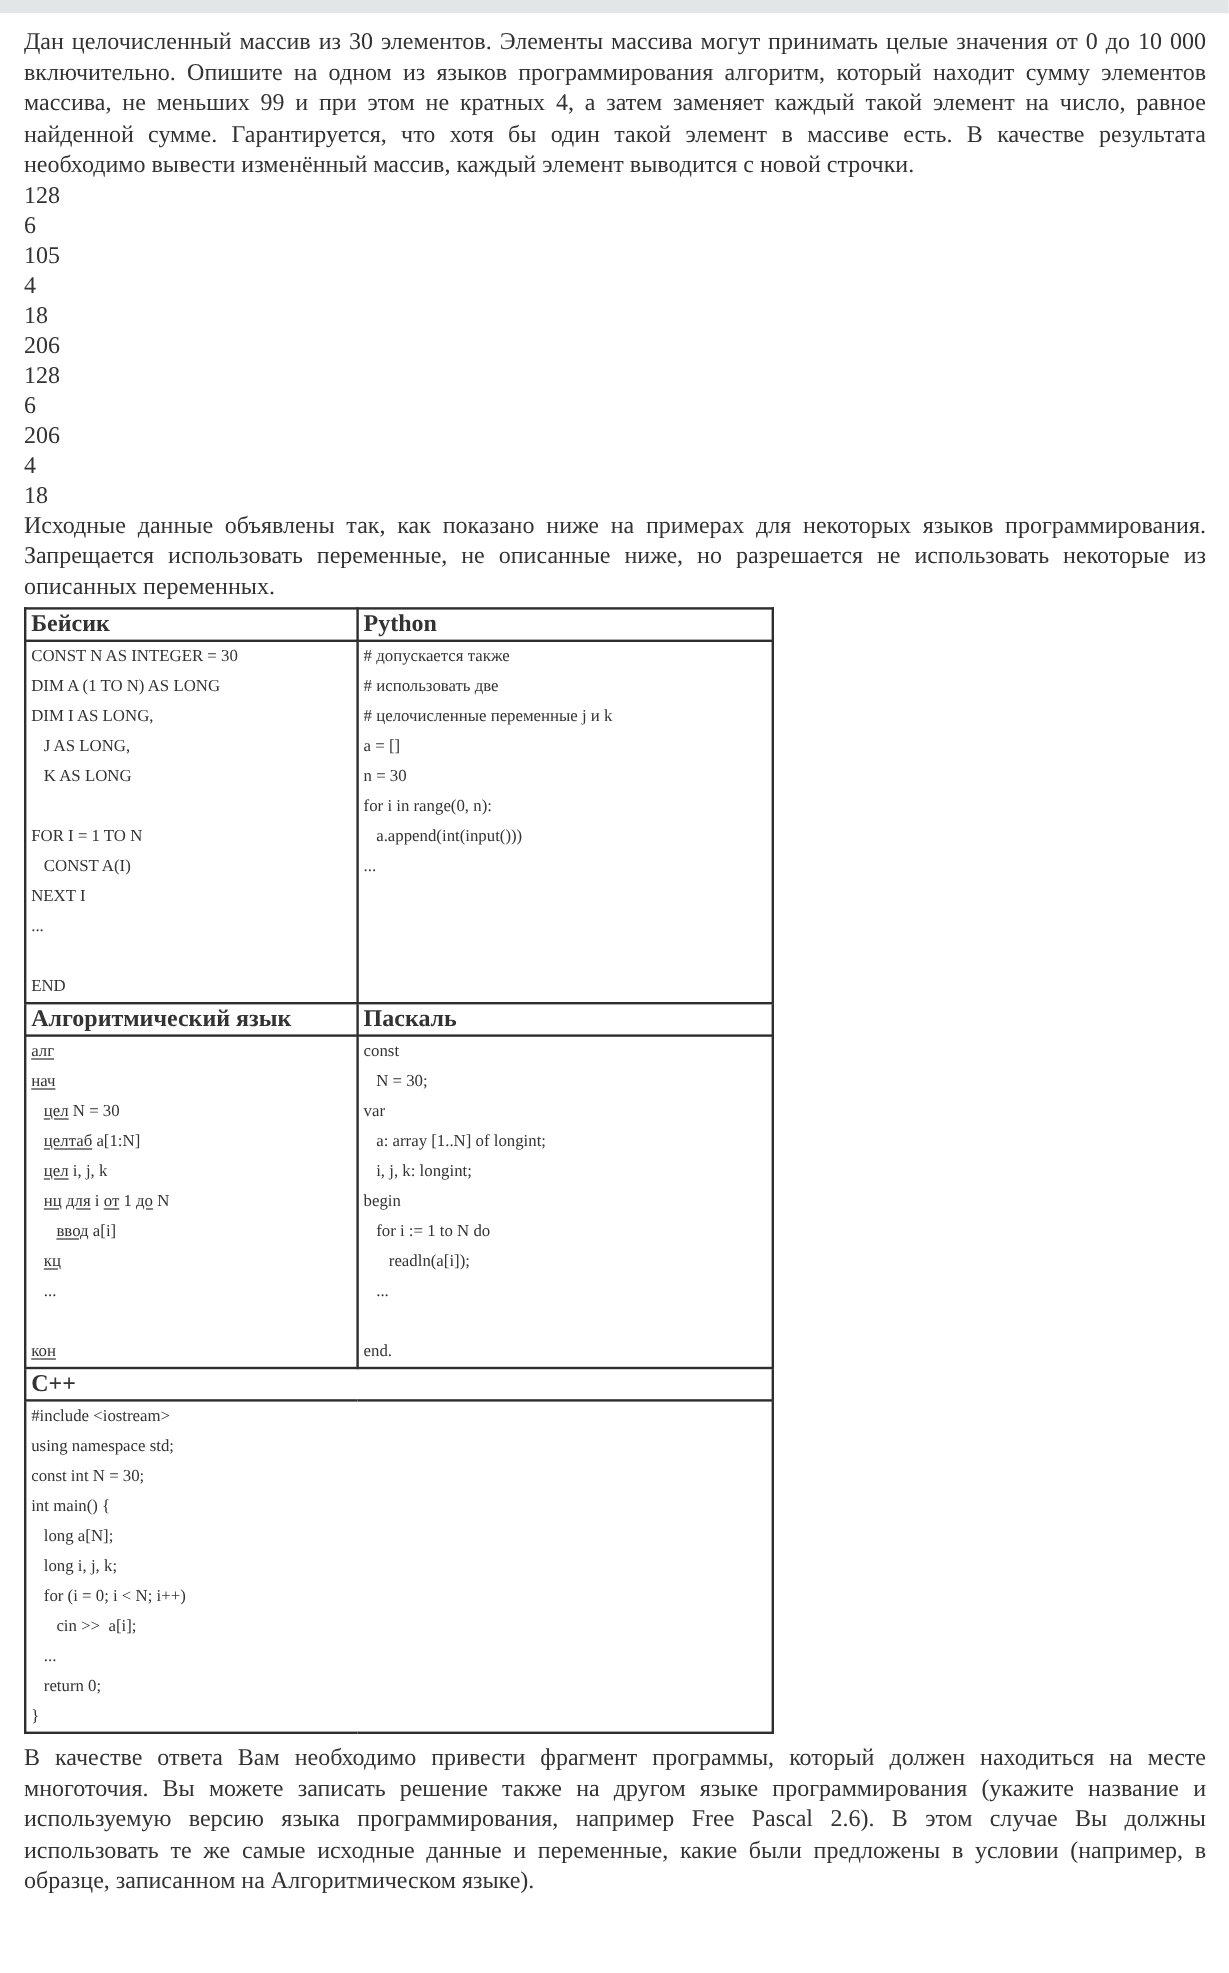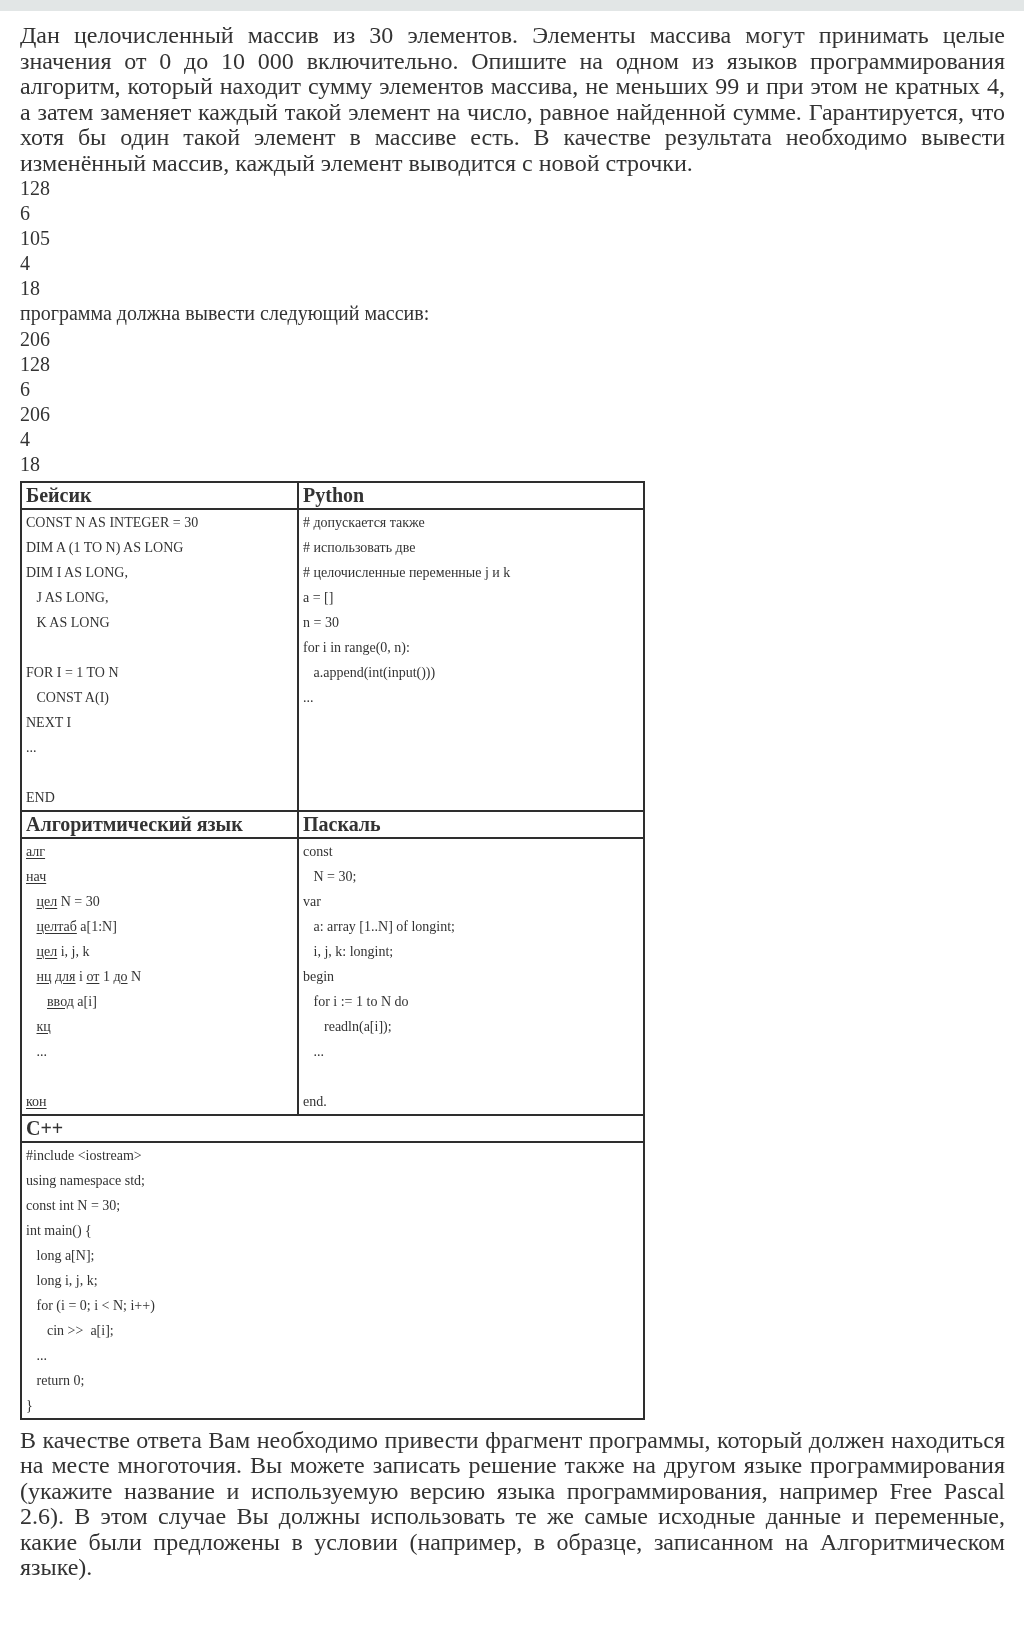--- a/index.html
+++ b/index.html
@@ -20,21 +20,21 @@
   .content {
     padding: 0 19px 0 20px;
   }
   .doc-title {
     font-size: 20px;
     font-weight: bold;
     line-height: 26px;
     margin: 17px 0 0 0;
   }
   .para {
-    font-size: 24px;
+    font-size: 20px;
     line-height: 25.5px;
     text-align: justify;
     margin: 0;
   }
   .para.first {
     margin-top: 12px;
   }
   .plain-line {
     font-size: 20px;
     line-height: 25.5px;
@@ -89,31 +89,31 @@
 
 
   <div class="num-list">
     <div>128</div>
     <div>6</div>
     <div>105</div>
     <div>4</div>
     <div>18</div>
   </div>
 
-  <div class="plain-line">программа должна вывести следующий массив:</div>
 
   <div class="num-list">
     <div>206</div>
     <div>128</div>
     <div>6</div>
     <div>206</div>
     <div>4</div>
     <div>18</div>
   </div>
 
+  <p class="para">Исходные данные объявлены так, как показано ниже на примерах для некоторых языков программирования. Запрещается использовать переменные, не описанные ниже, но разрешается не использовать некоторые из описанных переменных.</p>
 
   <table class="code-table">
     <colgroup>
       <col style="width:277px">
       <col style="width:346px">
     </colgroup>
     <tbody>
       <tr>
         <th>Бейсик</th>
         <th>Python</th>

